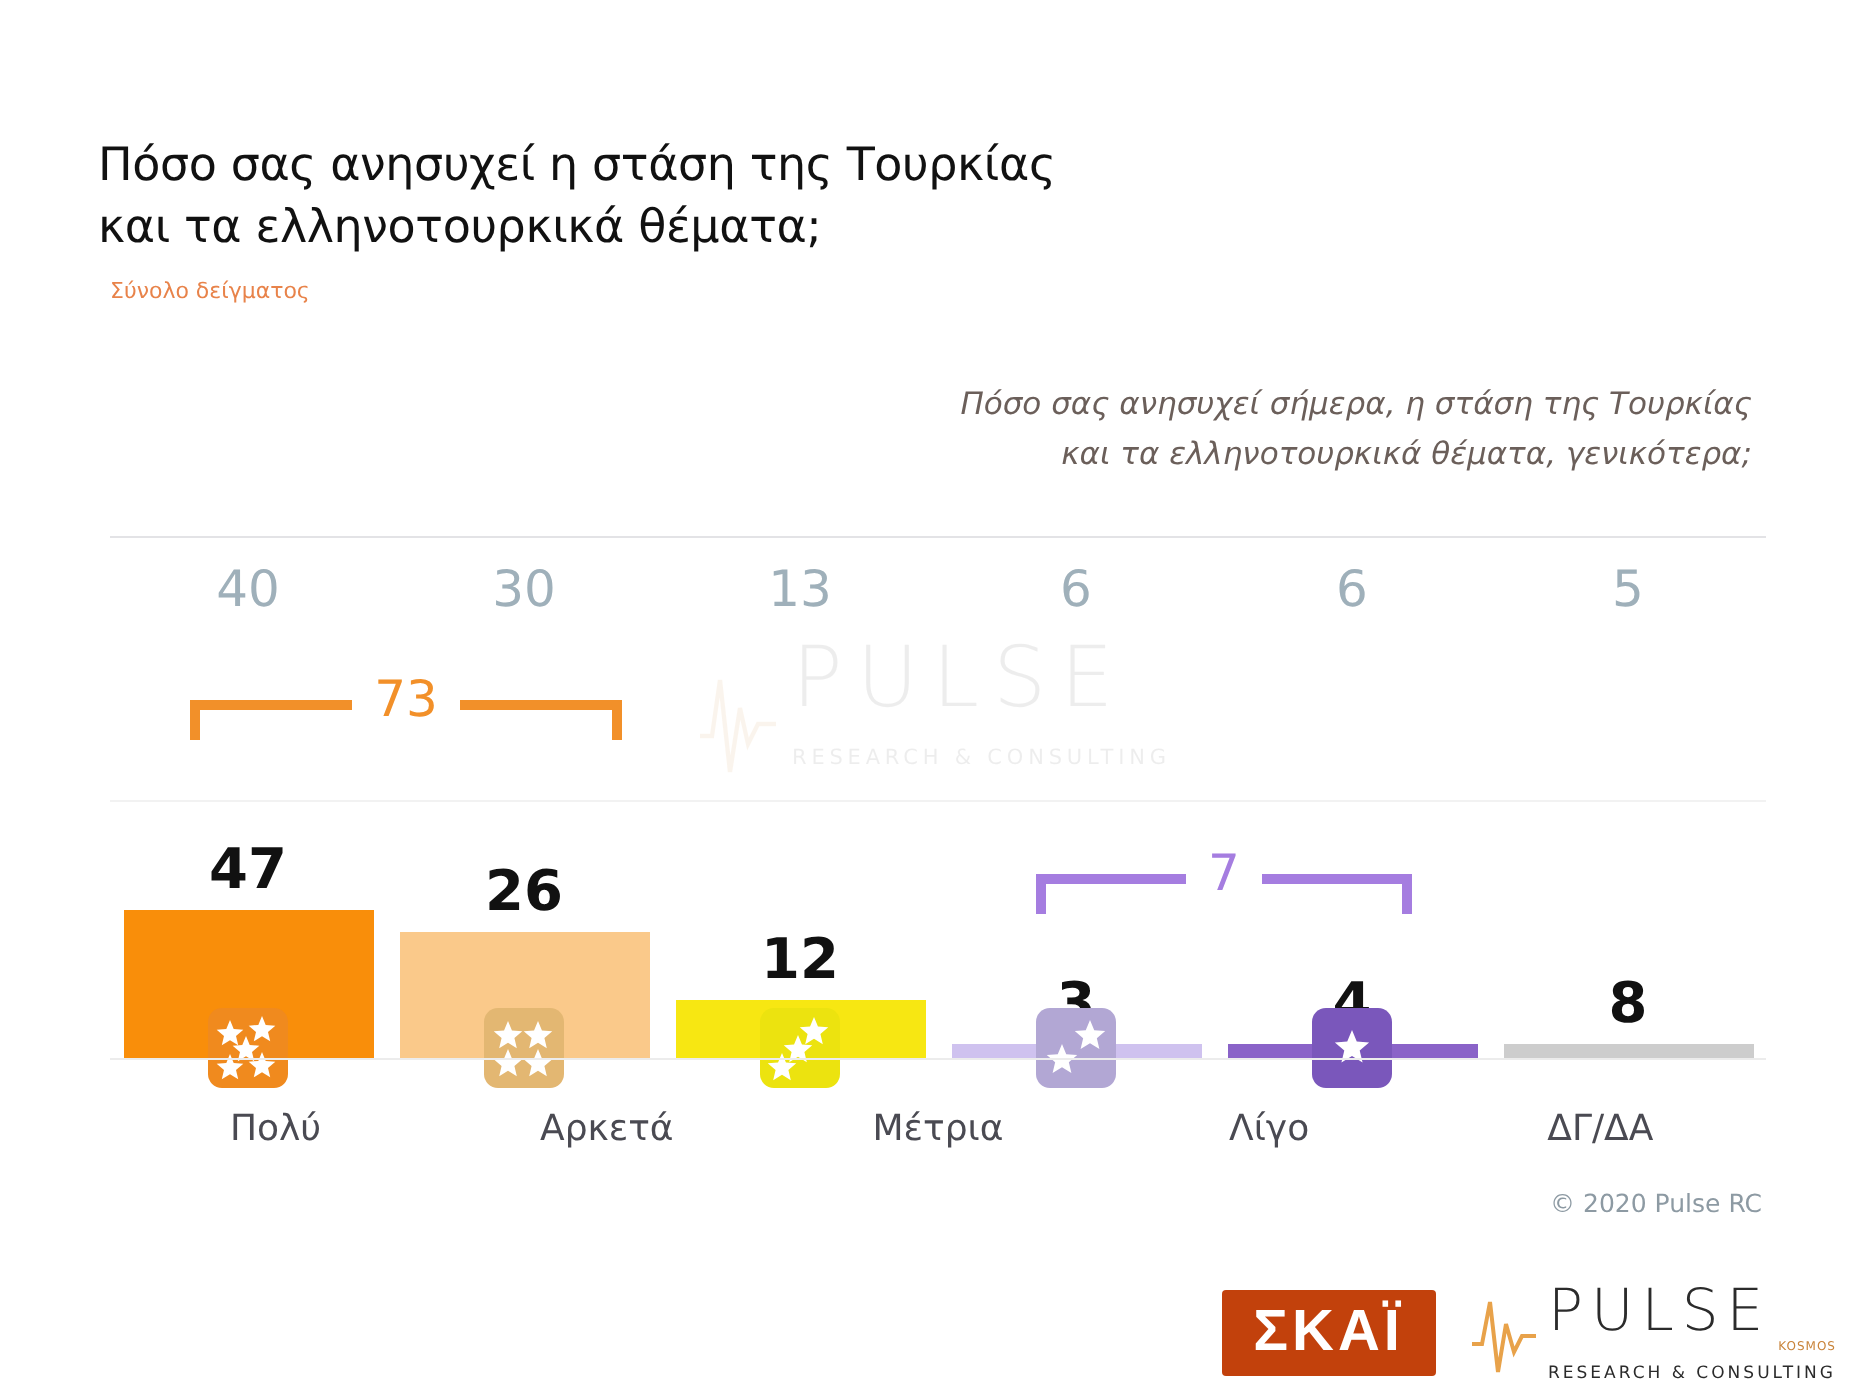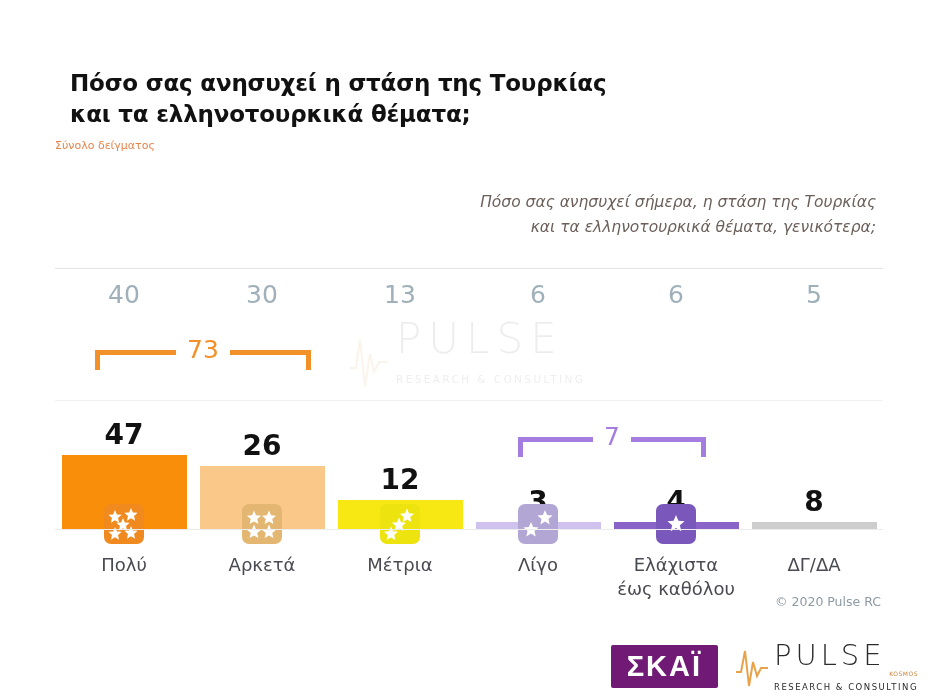--- a/index.html
+++ b/index.html
@@ -5,22 +5,22 @@
   * { margin:0; padding:0; box-sizing:border-box; }
   body {
     width:938px; height:700px; background:#ffffff;
     font-family:"DejaVu Sans","Liberation Sans",sans-serif;
     position:relative; overflow:hidden;
   }
   .stage { position:absolute; inset:0; }
 
   
   .title {
-    position:absolute; left:70px; top:68px; width:620px;
-    font-size:23px; font-weight:bold; color:#111111; line-height:1.33;
+    position:absolute; left:49px; top:68px; width:620px;
+    font-size:23px; font-weight:normal; color:#111111; line-height:1.33;
     letter-spacing:-0.2px;
   }
   .title-line { display:block; }
   .subtitle {
     position:absolute; left:55px; top:139px;
     font-size:11px; color:#e8834a; font-weight:normal;
   }
 
   
   .question {
@@ -133,21 +133,21 @@
   
   .copyright {
     position:absolute; right:57px; top:594px;
     font-size:12.5px; color:#8d9aa3;
   }
   .logos {
     position:absolute; right:20px; bottom:8px;
     display:flex; align-items:center; gap:16px;
   }
   .skai-logo {
-    background:#701a75; padding:7px 16px; border-radius:2px;
+    background:#c2410c; padding:7px 16px; border-radius:2px;
     display:flex; align-items:center;
   }
   .skai-text {
     color:#ffffff; font-size:29px; font-weight:bold; letter-spacing:2px;
     line-height:1; font-family:"Liberation Sans",sans-serif;
   }
   .pulse-logo { display:flex; align-items:center; gap:4px; }
   .pulse-words { display:flex; flex-direction:column; }
   .pulse-main {
     font-size:29px; letter-spacing:4px; color:#2b2b2b; line-height:1;
@@ -288,24 +288,20 @@
     <div class="cat">
       <span>Αρκετά</span>
     </div>
     <div class="cat">
       <span>Μέτρια</span>
     </div>
     <div class="cat">
       <span>Λίγο</span>
     </div>
     <div class="cat">
-      <span>Ελάχιστα</span>
-      <span>έως καθόλου</span>
-    </div>
-    <div class="cat">
       <span>ΔΓ/ΔΑ</span>
     </div>
   </div>
 
   <div class="copyright">© 2020 Pulse RC</div>
 
   <div class="logos">
     <div class="skai-logo">
       <span class="skai-text">ΣΚΑΪ</span>
     </div>

